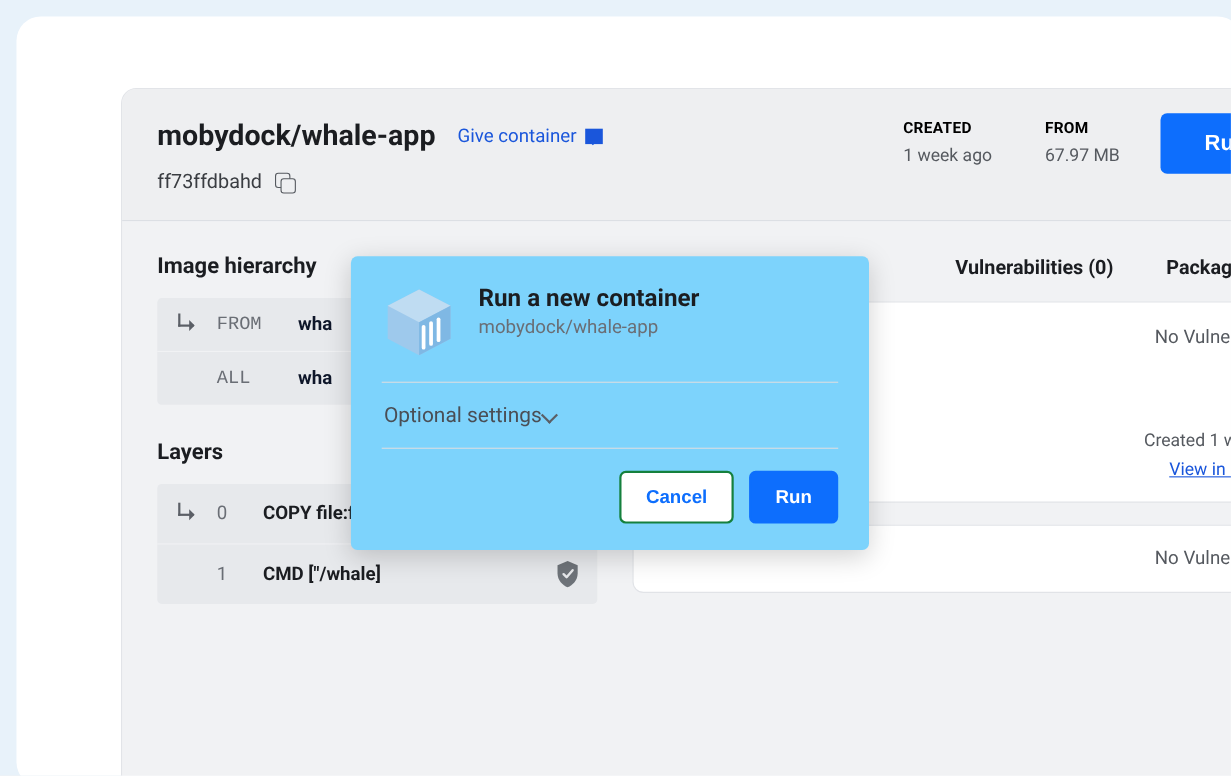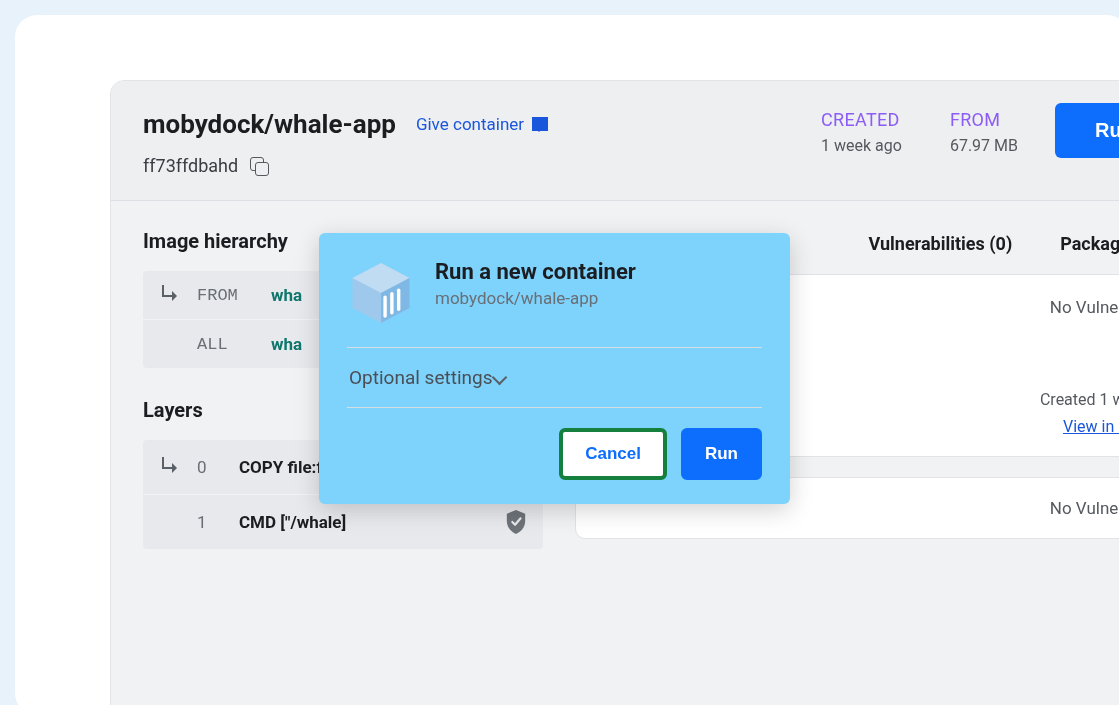--- a/index.html
+++ b/index.html
@@ -70,21 +70,21 @@
     border-top-color: #1a56db;
   }
   .meta-block {
     position: absolute;
     top: 28px;
     display: flex;
     gap: 48px;
   }
   .meta-block.right { right: 140px; }
   .meta-col { display: flex; flex-direction: column; gap: 6px; }
-  .meta-label { font-size: 18px; font-weight: 400; color: #8b5cf6; letter-spacing: 0.3px; }
+  .meta-label { font-size: 14px; font-weight: 700; color: #000000; letter-spacing: 0.3px; }
   .meta-value { font-size: 16px; color: #55595f; }
   .run-btn-main {
     position: absolute;
     right: -10px;
     top: 22px;
     background: #0d6efd;
     color: #fff;
     border: none;
     font-size: 20px;
     font-weight: 600;
@@ -164,21 +164,21 @@
     background: #5b5f66;
   }
   .turn-arrow .head {
     position: absolute;
     left: 13px; top: 6px;
     width: 0; height: 0;
     border: 5px solid transparent;
     border-left-color: #5b5f66;
   }
   .hier-label { width: 56px; color: #6a6e75; flex-shrink: 0; font-family: Liberation Mono, monospace; }
-  .hier-value { font-weight: 700; color: #0f766e; }
+  .hier-value { font-weight: 700; color: #0f172a; }
   .hier-row + .hier-row { border-top: 1px solid #f1f2f4; }
   .hier-row.all .spacer { width: 20px; flex-shrink: 0; }
 
   .layers-title { margin-top: 30px; }
 
   .layer-row { position: relative; }
   .layer-idx { width: 24px; color: #6a6e75; }
   .layer-cmd { font-weight: 700; color: #1b1d21; flex: 1; }
   .shield {
     width: 22px; height: 26px;
@@ -301,21 +301,21 @@
   .btn {
     font-size: 17px;
     font-weight: 600;
     padding: 12px 22px;
     border-radius: 6px;
     cursor: pointer;
   }
   .btn-cancel {
     background: #fff;
     color: #0d6efd;
-    border: 4px solid #15803d;
+    border: 2px solid #15803d;
   }
   .btn-run {
     background: #0d6efd;
     color: #fff;
     border: 2px solid #0d6efd;
   }
 </style>
 </head>
 <body>
 

